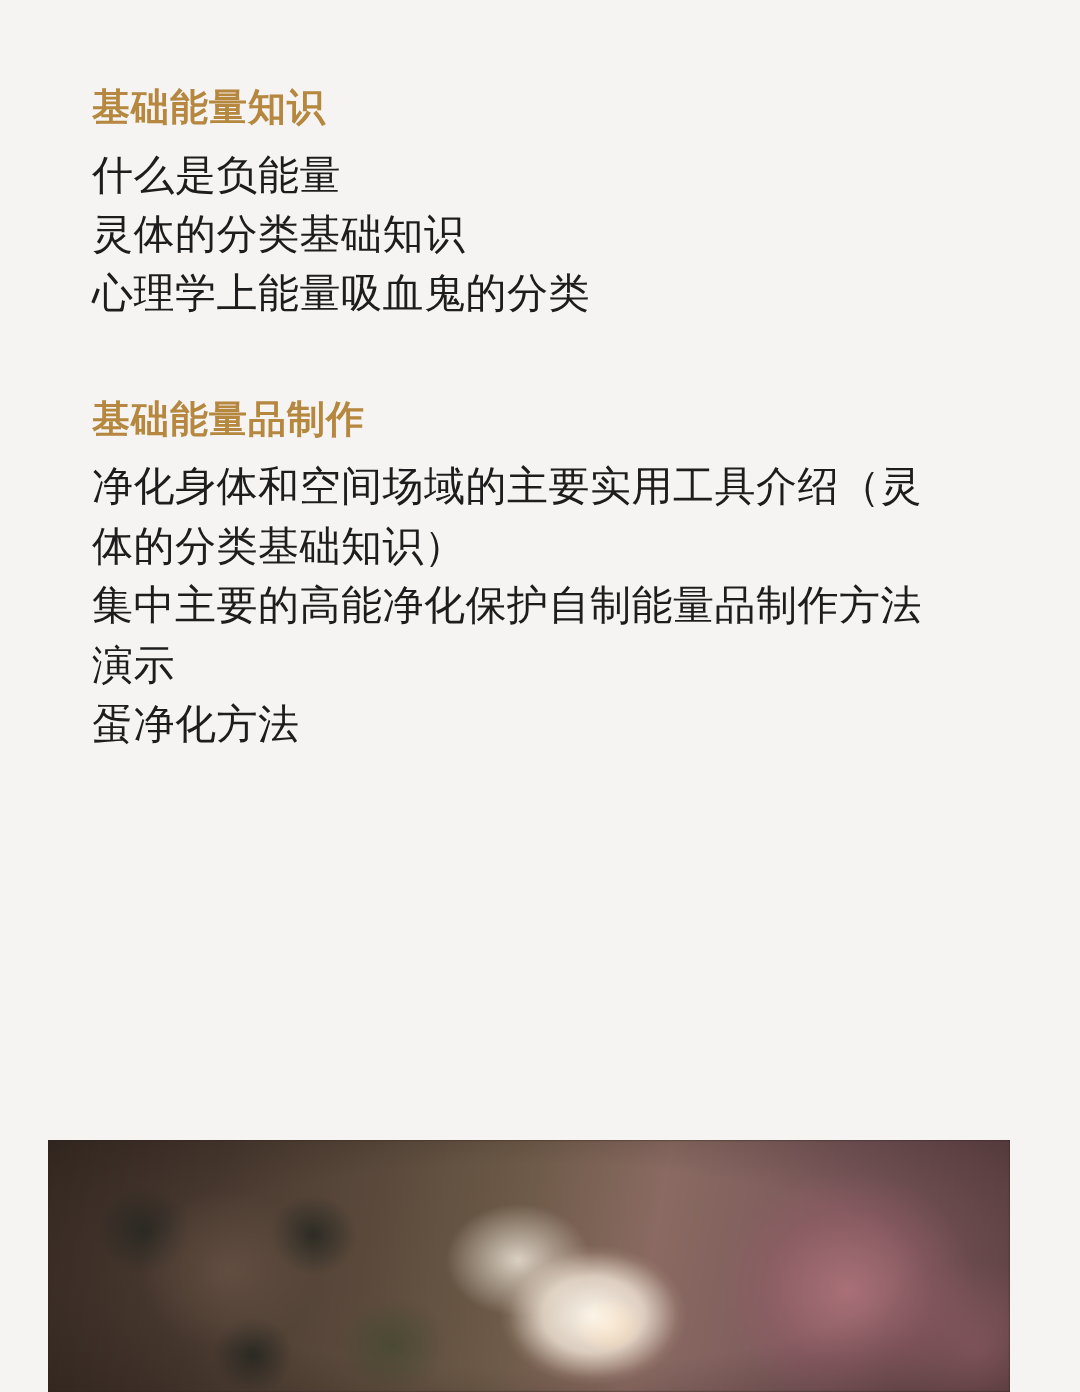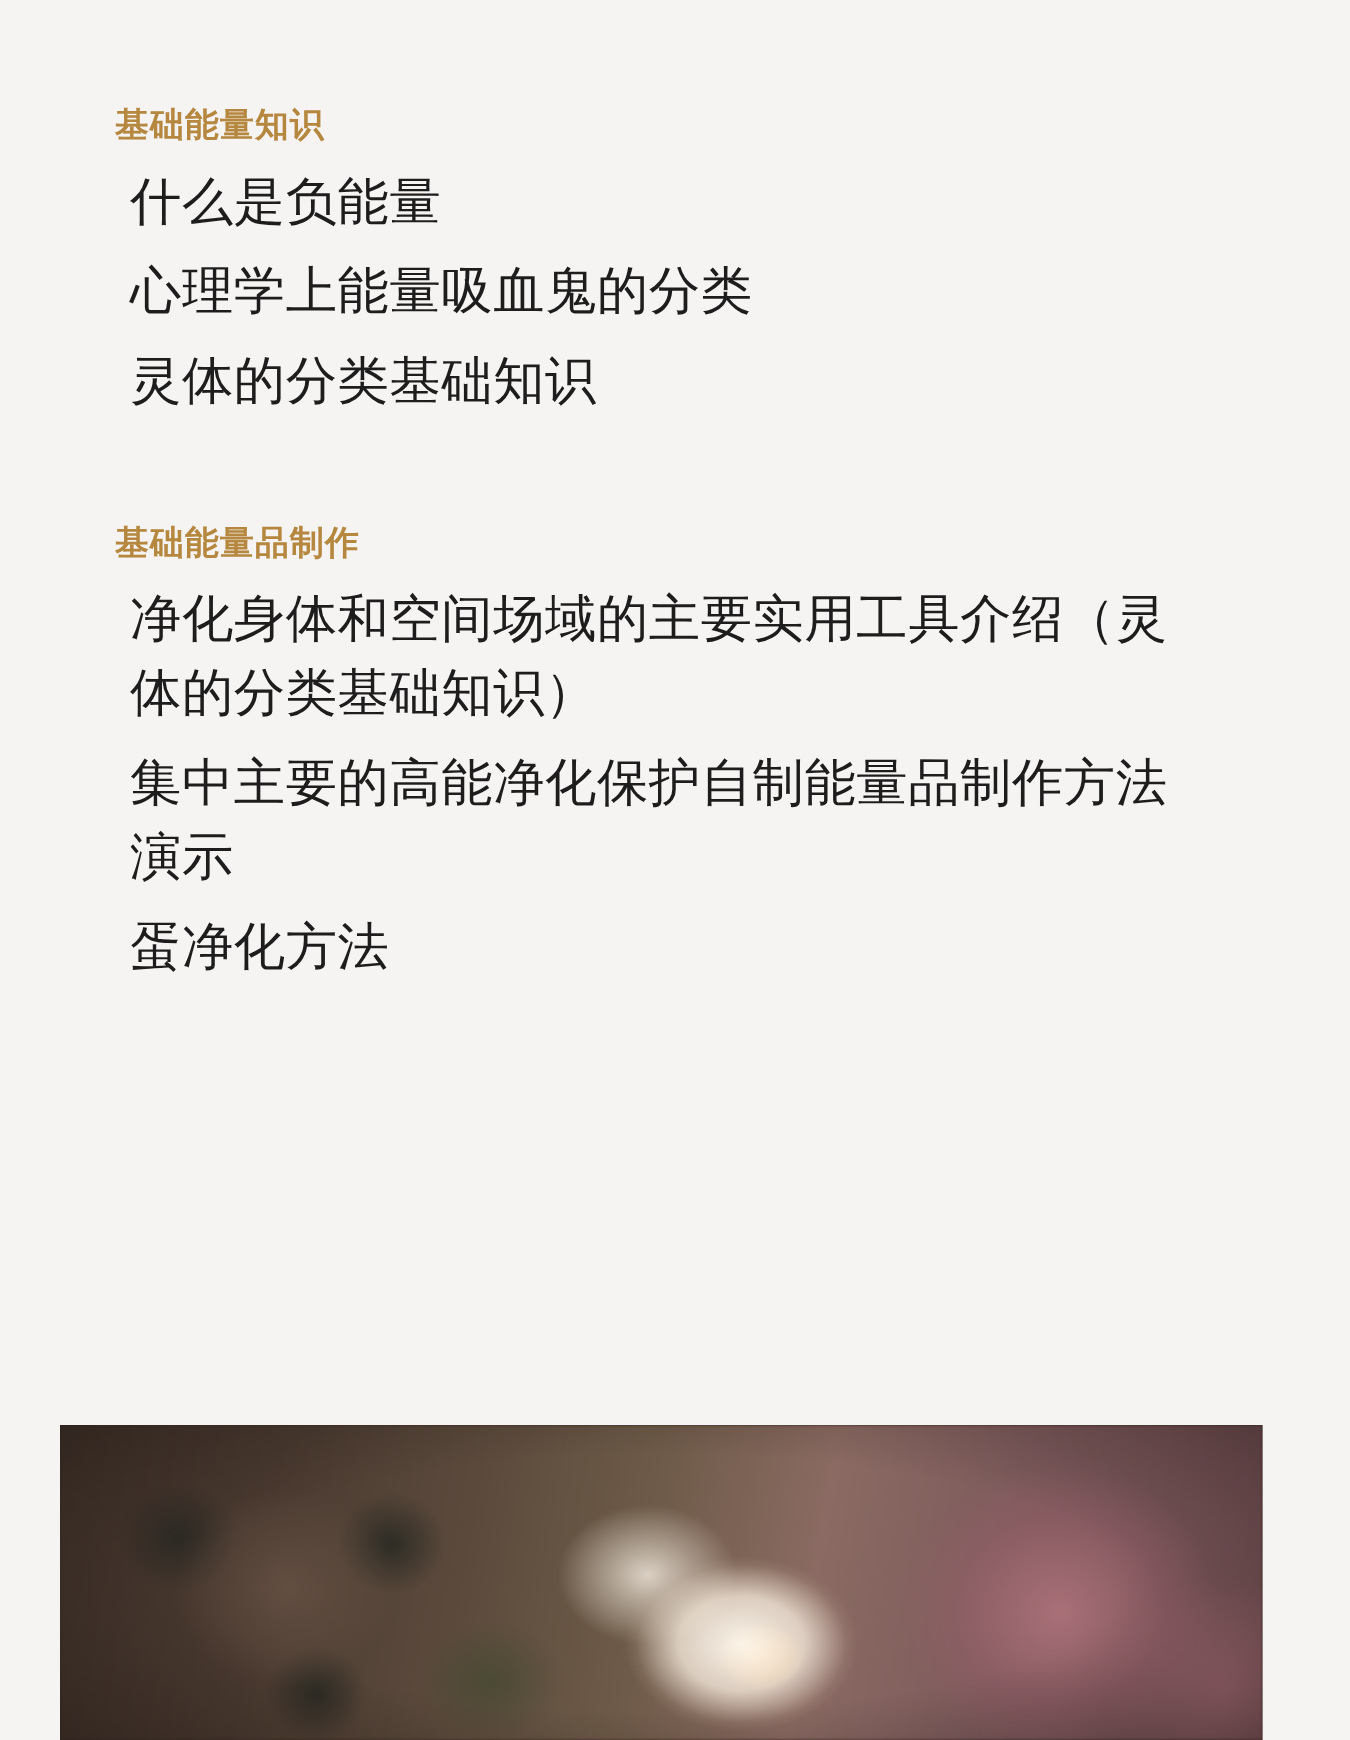--- a/index.html
+++ b/index.html
@@ -20,33 +20,33 @@
     inset: 0;
     background: #f6f4f2;
   }
   .content {
     position: absolute;
     left: 92px;
     top: 84px;
     right: 60px;
   }
   .section-heading {
-    font-size: 27px;
+    font-size: 38px;
     font-weight: bold;
     color: #b5873f;
     letter-spacing: 1px;
     line-height: 1.25;
     margin: 0 0 14px 0;
   }
   .body-line {
     font-size: 41px;
     color: #1d1d1d;
     line-height: 1.45;
     letter-spacing: 0.5px;
-    margin: 12px;
+    margin: 0;
     max-width: 860px;
     font-weight: 500;
   }
   .section-gap {
     height: 72px;
   }
   .photo {
     position: absolute;
     left: 48px;
     top: 1140px;
@@ -79,22 +79,22 @@
   }
 </style>
 </head>
 <body>
 
 <div class="page">
   <div class="content">
 
     <h2 class="section-heading">基础能量知识</h2>
     <p class="body-line">什么是负能量</p>
+    <p class="body-line">灵体的分类基础知识</p>
     <p class="body-line">心理学上能量吸血鬼的分类</p>
-    <p class="body-line">灵体的分类基础知识</p>
 
     <div class="section-gap"></div>
 
     <h2 class="section-heading">基础能量品制作</h2>
     <p class="body-line">净化身体和空间场域的主要实用工具介绍（灵体的分类基础知识）</p>
     <p class="body-line">集中主要的高能净化保护自制能量品制作方法演示</p>
     <p class="body-line">蛋净化方法</p>
 
   </div>
 

